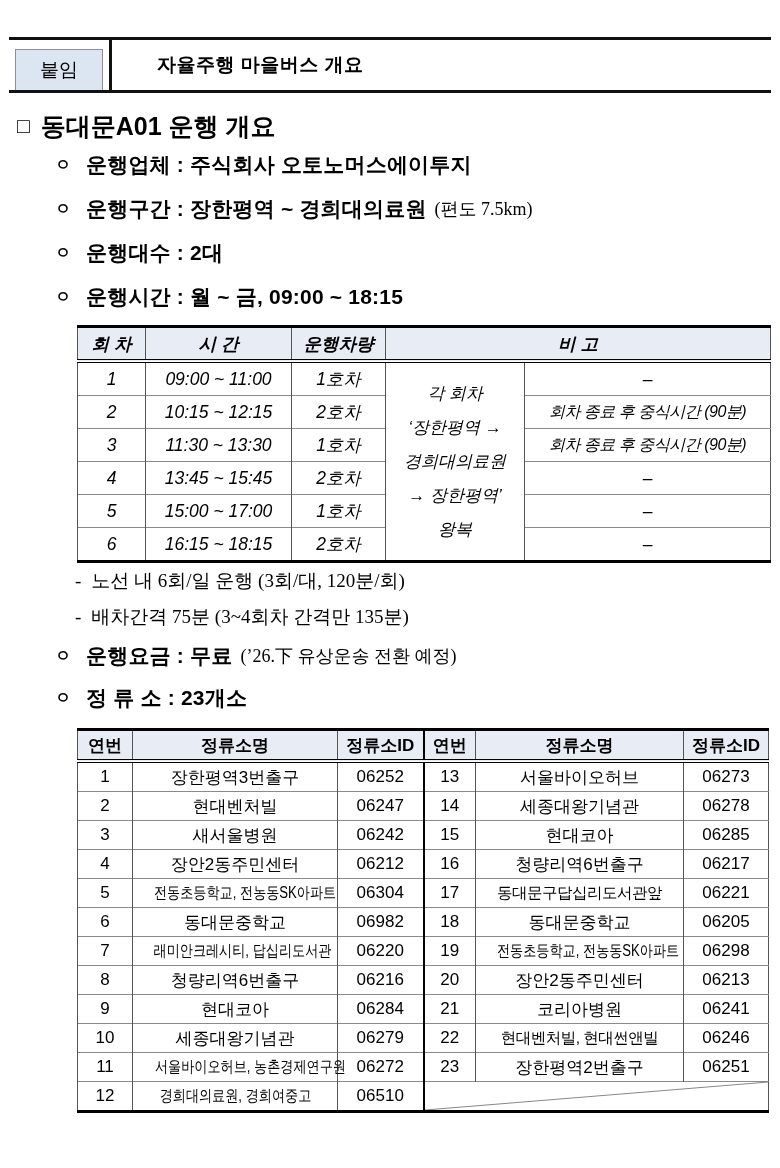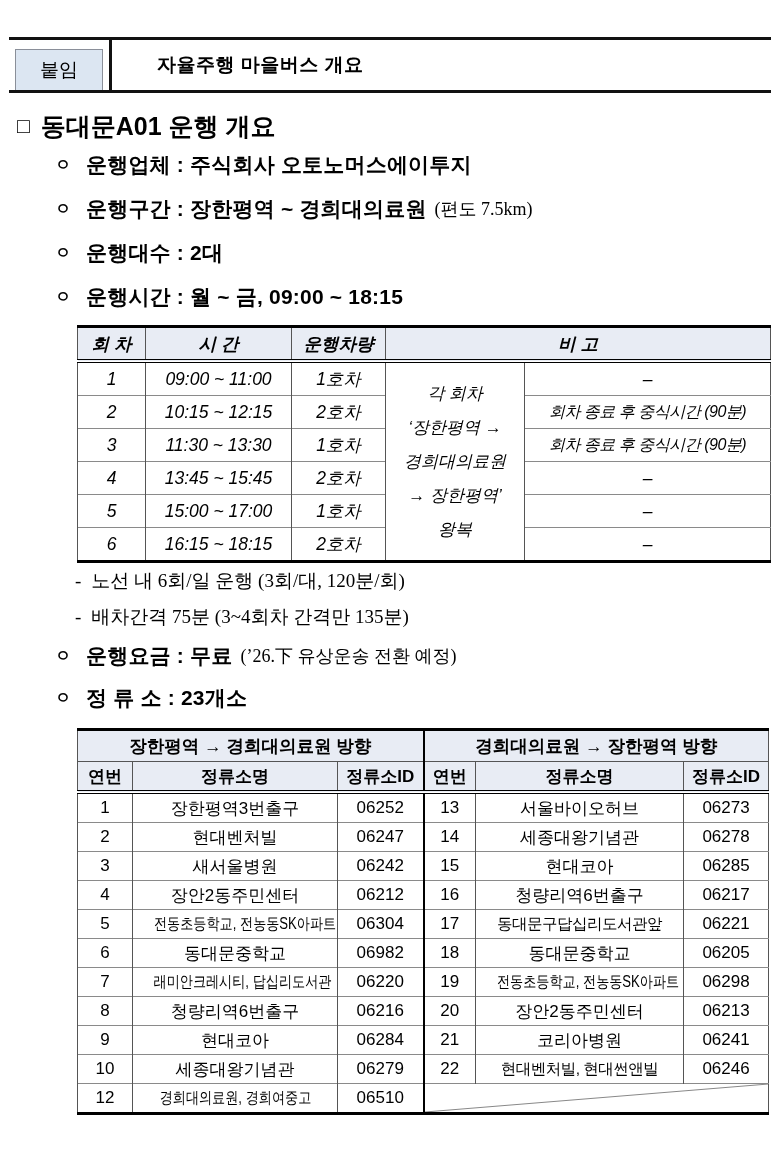--- a/index.html
+++ b/index.html
@@ -174,24 +174,20 @@
   <table class="t2">
     <colgroup>
       <col style="width:55px">
         <col style="width:205px">
         <col style="width:86px">
       <col style="width:52px">
         <col style="width:208px">
         <col style="width:85px">
     </colgroup>
     <thead>
-      <tr class="group-row">
-        <th colspan="3">장한평역 → 경희대의료원 방향</th>
-        <th colspan="3" class="mid">경희대의료원 → 장한평역 방향</th>
-      </tr>
       <tr class="sub-row">
         <th>연번</th>
         <th>정류소명</th>
         <th>정류소ID</th>
         <th class="mid">연번</th>
         <th>정류소명</th>
         <th>정류소ID</th>
       </tr>
     </thead>
     <tbody id="t2-body">
@@ -269,20 +265,28 @@
         </tr>
         <tr>
           <td>10</td>
           <td><span>세종대왕기념관</span></td>
           <td>06279</td>
           <td class="mid">22</td>
           <td><span class="narrow">현대벤처빌, 현대썬앤빌</span></td>
           <td>06246</td>
         </tr>
         <tr>
+          <td>11</td>
+          <td><span class="xnarrow">서울바이오허브, 농촌경제연구원</span></td>
+          <td>06272</td>
+          <td class="mid">23</td>
+          <td><span>장한평역2번출구</span></td>
+          <td>06251</td>
+        </tr>
+        <tr>
           <td>12</td>
           <td><span class="xnarrow">경희대의료원, 경희여중고</span></td>
           <td>06510</td>
           <td class="mid diagonal" colspan="3">
             <svg viewBox="0 0 100 100" preserveAspectRatio="none">
               <line x1="0" y1="100" x2="100" y2="0"></line>
             </svg>
           </td>
         </tr>
       </tbody>

